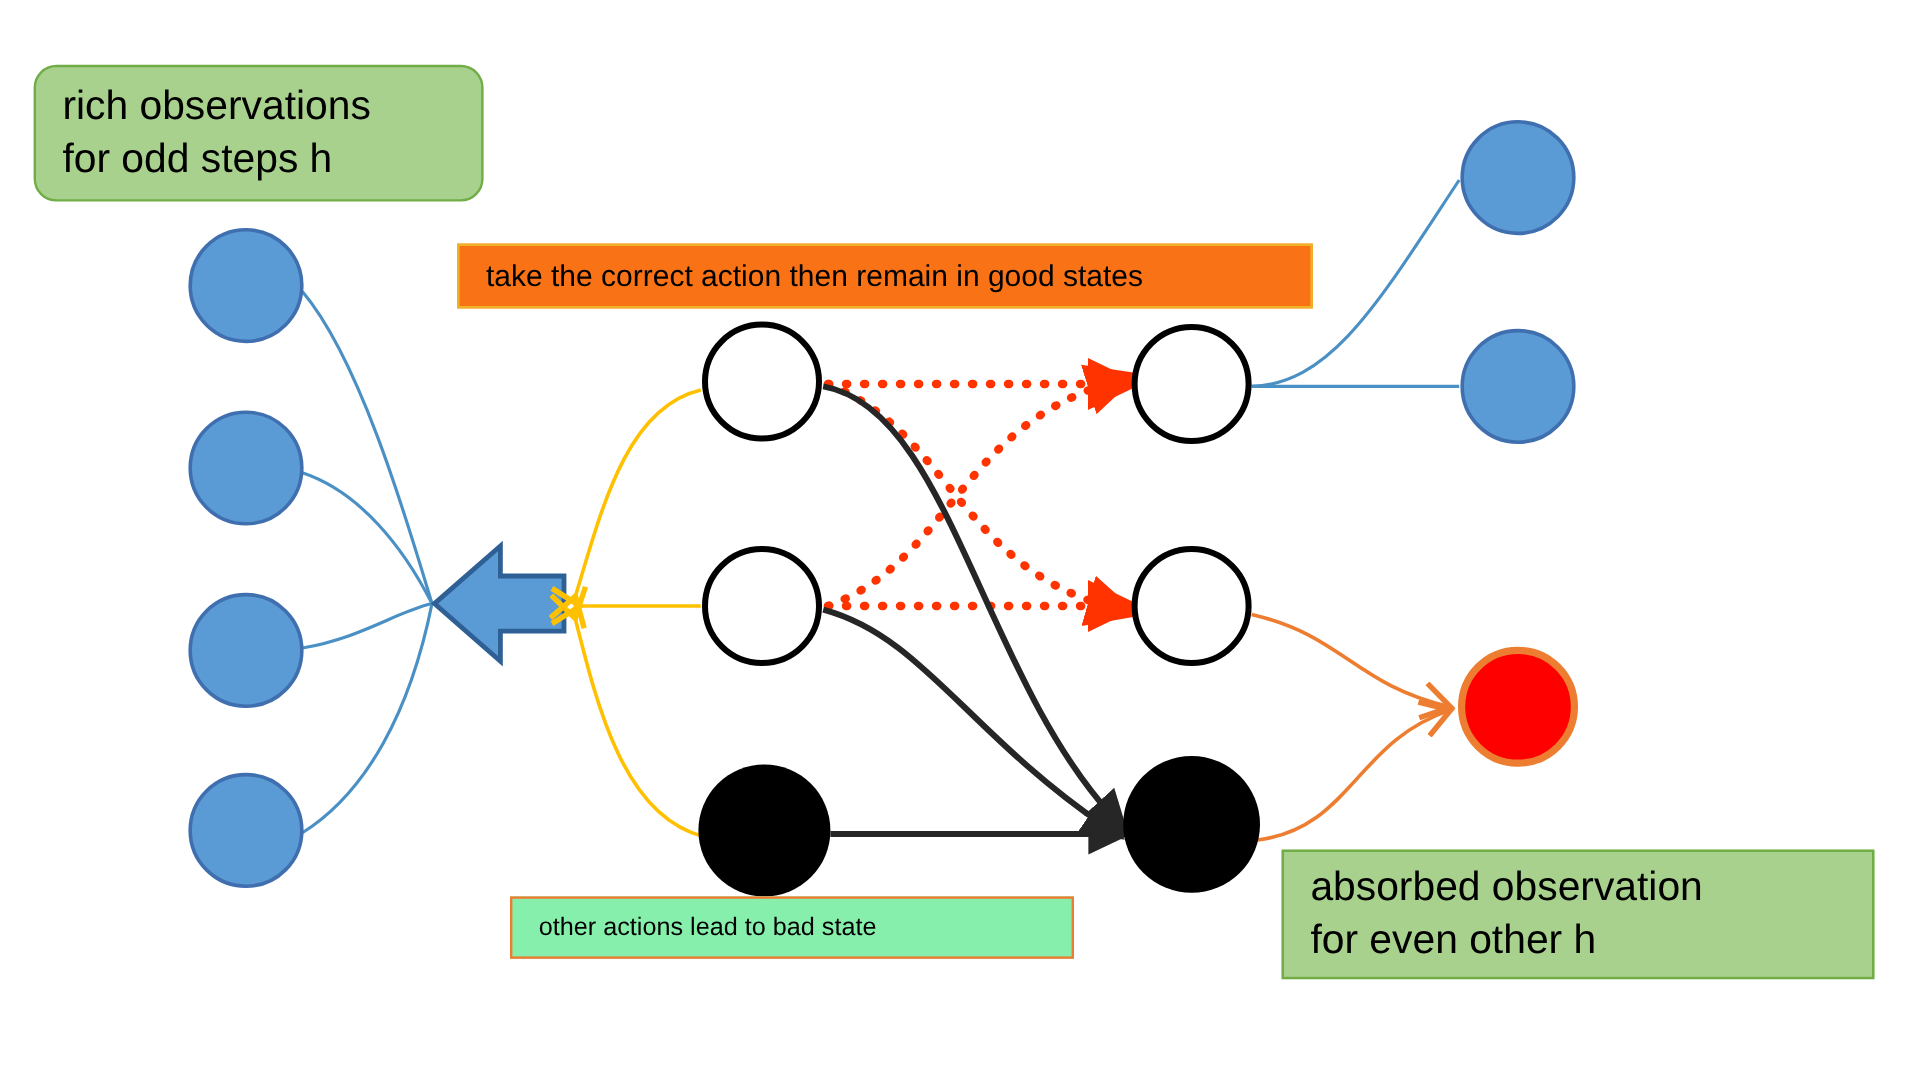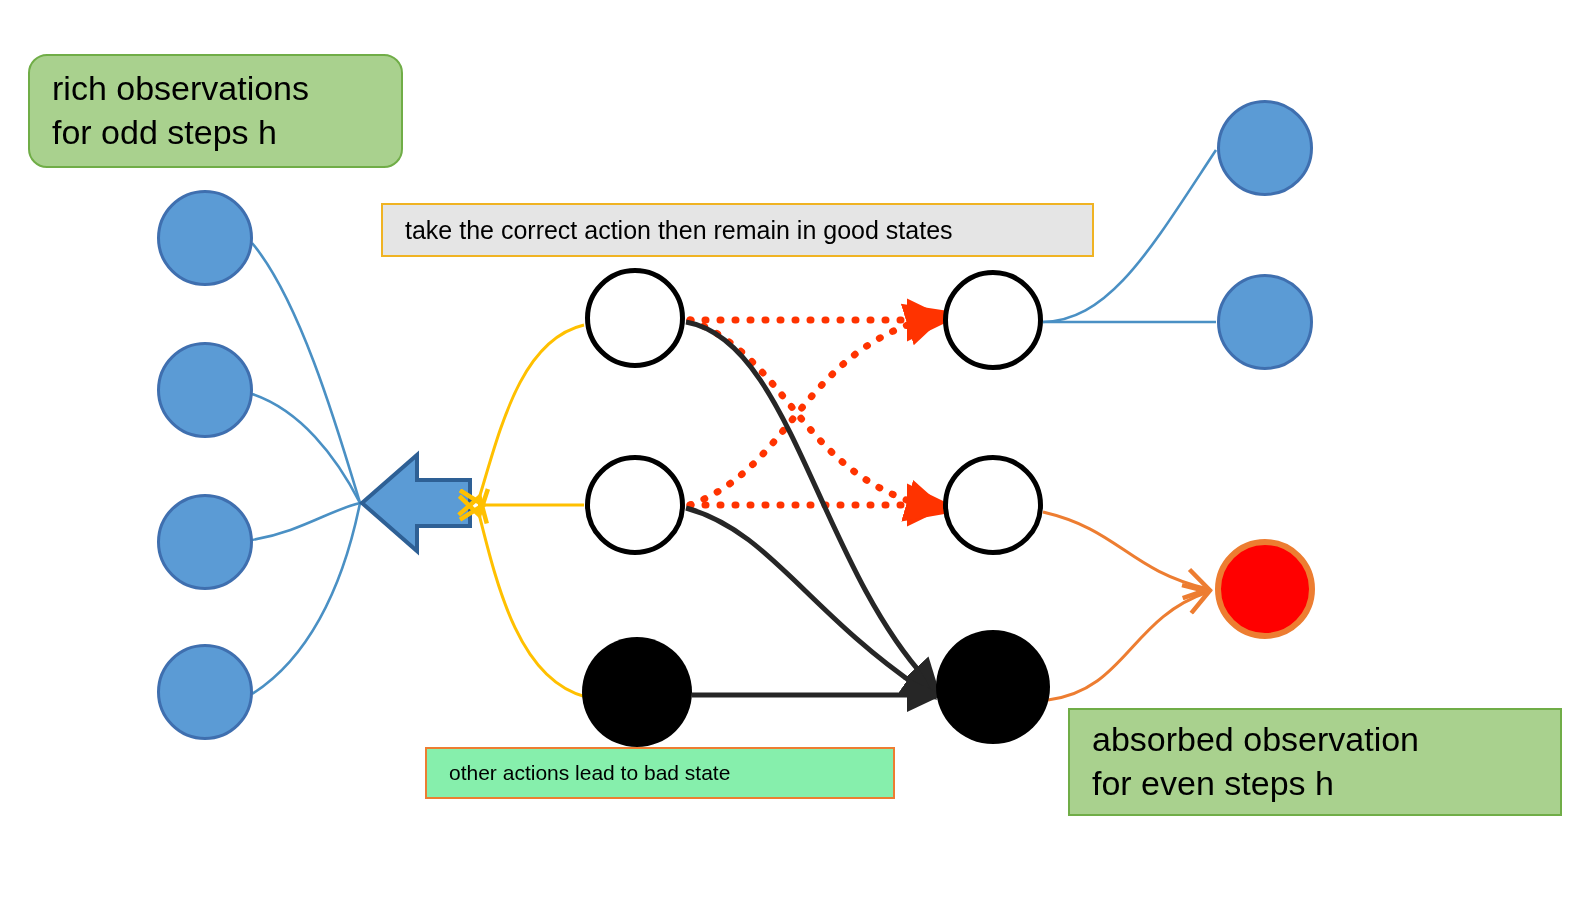--- a/index.html
+++ b/index.html
@@ -55,21 +55,21 @@
     flex-direction: column;
     justify-content: center;
   }
   .callout-green {
     background: #A9D18E;
     border: 2px solid #70AD47;
     font-size: 34px;
     padding: 6px 22px;
   }
   .callout-yellow {
-    background: #e5e5e5;
+    background: #f97316;
     border: 2px solid #F0B323;
     font-size: 25px;
     padding: 4px 22px;
   }
   .callout-salmon {
     background: #86efac;
     border: 2px solid #ED7D31;
     font-size: 21px;
     padding: 4px 22px;
   }
@@ -155,15 +155,15 @@
   <div class="node node-absorb" style="left:1215px; top:539px; width:100px; height:100px;"></div>
 
   <div class="callout callout-green" style="left:28px; top:54px; width:375px; height:114px;border-radius:19px;">rich observations
 for odd steps h</div>
 
   <div class="callout callout-yellow" style="left:381px; top:203px; width:713px; height:54px;">take the correct action then remain in good states</div>
 
   <div class="callout callout-salmon" style="left:425px; top:747px; width:470px; height:52px;">other actions lead to bad state</div>
 
   <div class="callout callout-green" style="left:1068px; top:708px; width:494px; height:108px;">absorbed observation
-for even steps h</div>
+for even other h</div>
 
 </div>
 
 </body></html>

